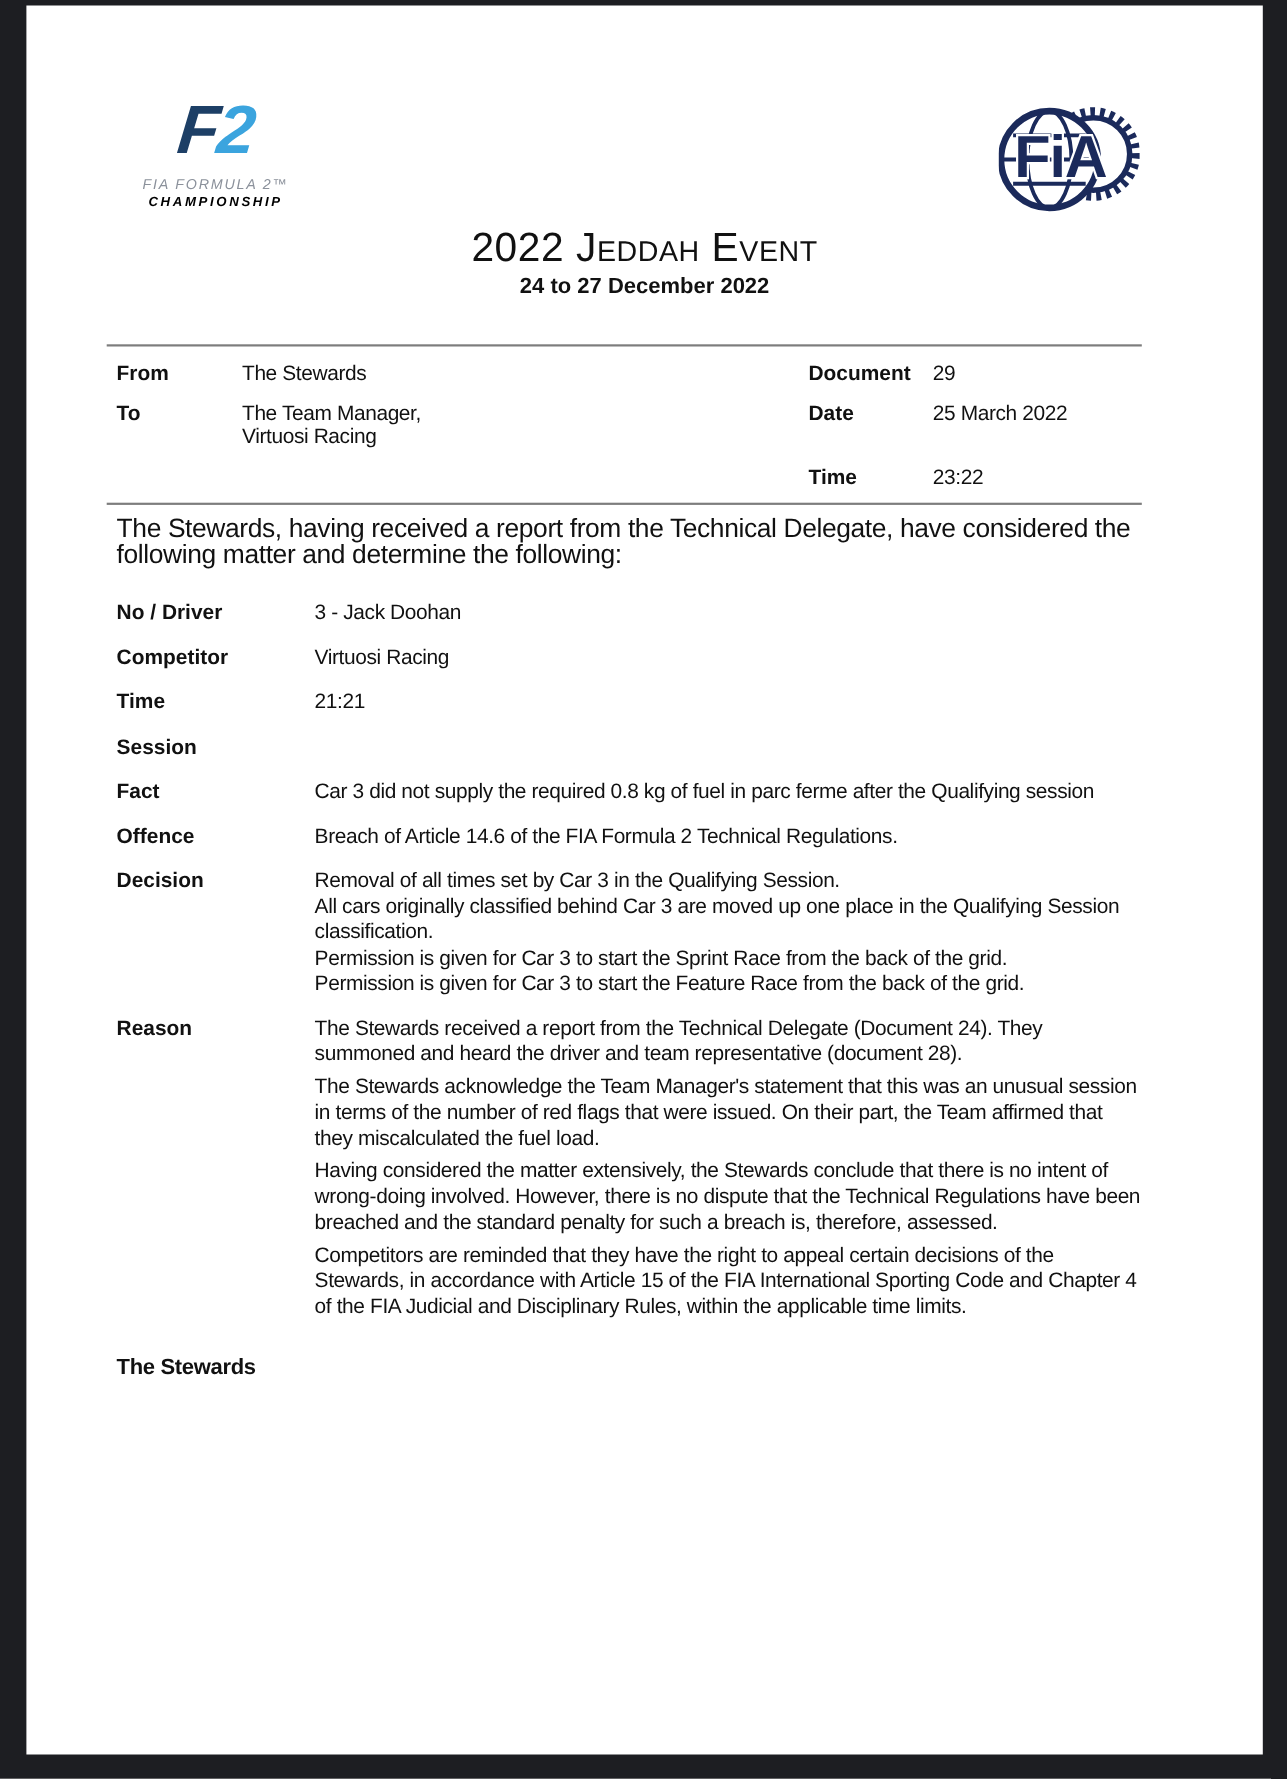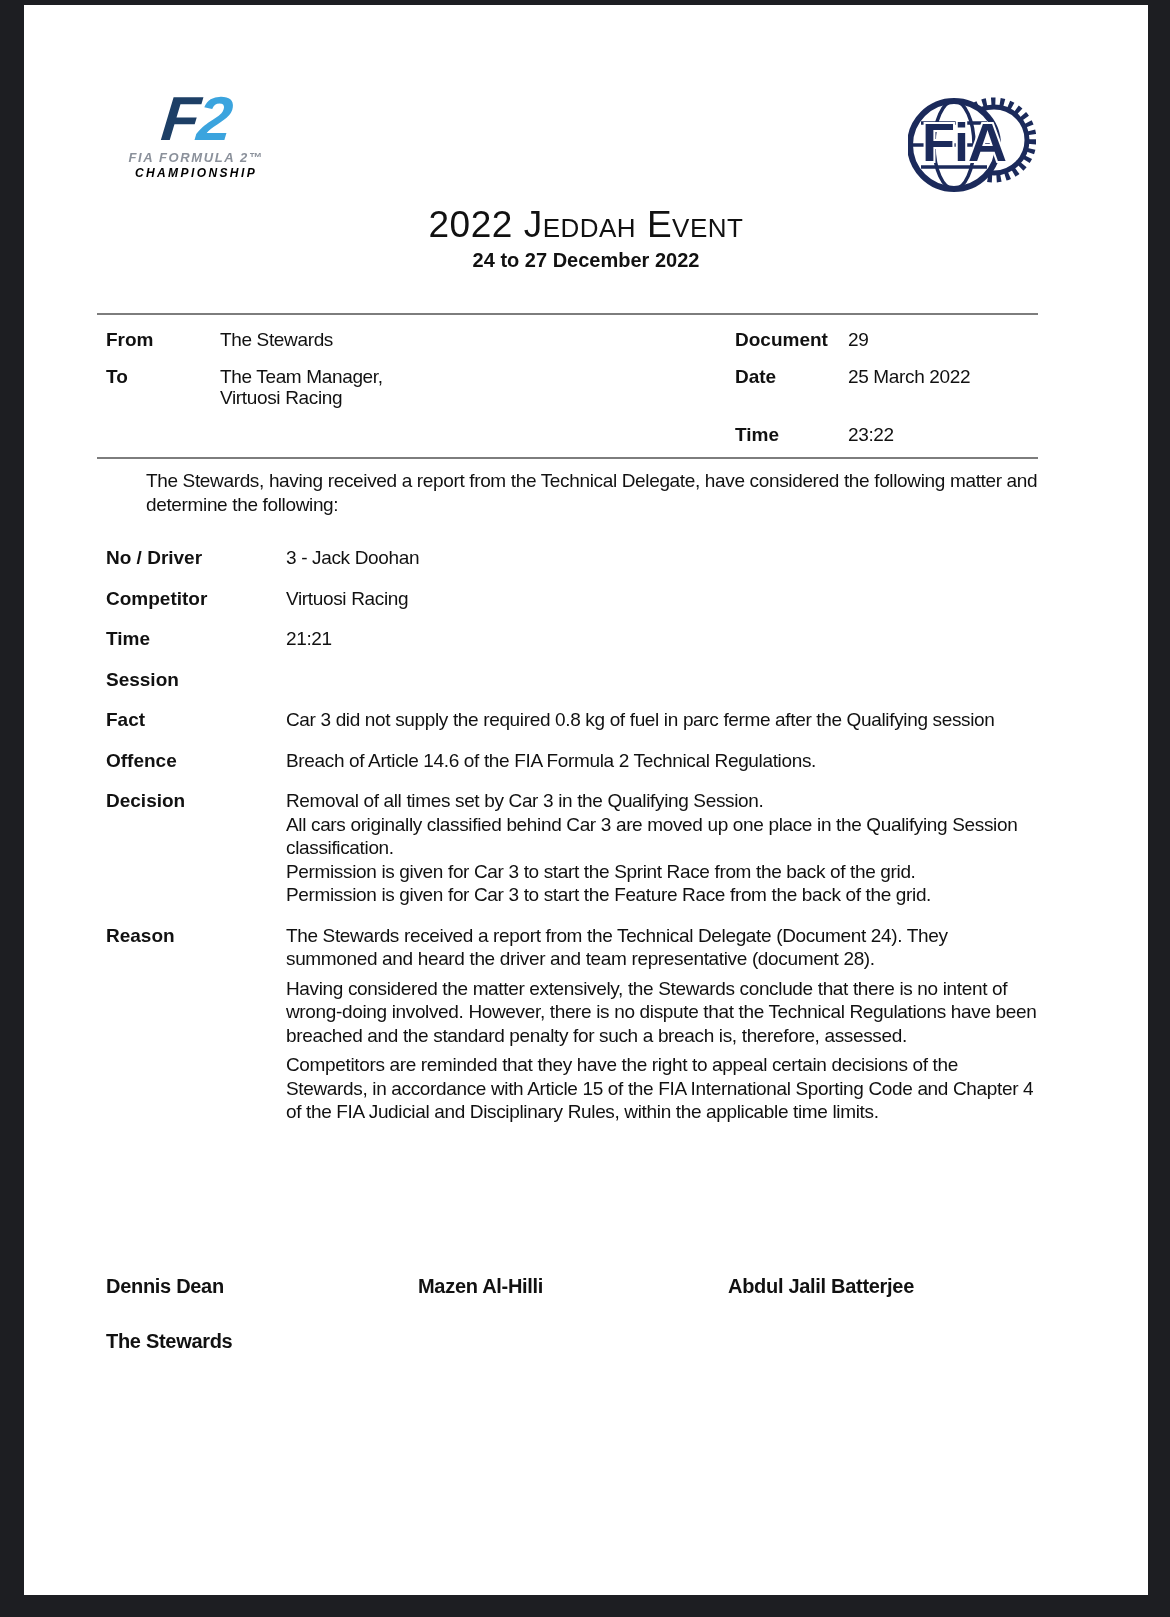--- a/index.html
+++ b/index.html
@@ -24,22 +24,22 @@
     width: 196px; text-align: center;
   }
   .f2-mark {
     font-size: 62px; font-weight: bold; font-style: italic;
     line-height: 0.98; transform: skewX(-6deg);
     letter-spacing: -2px;
   }
   .f2-letter-f { color: #1d3f66; }
   .f2-letter-two { color: #3ba4de; }
   .f2-word1 {
-    margin-top: 0;
-    font-size: 13px; font-weight: bold; font-style: italic;
+    margin-top: 10px;
+    font-size: 13px; font-weight: normal; font-style: italic;
     color: #8b919b; letter-spacing: 1.6px; white-space: nowrap;
   }
   .f2-word2 {
     margin-top: 1px;
     font-size: 12px; font-style: italic; font-weight: bold;
     color: #000000; letter-spacing: 2.4px; white-space: nowrap;
   }
   .logo-fia { position: absolute; right: 112px; top: 86px; }
   
   .doc-title {
@@ -68,21 +68,21 @@
     display: grid;
     grid-template-columns: 114px 515px 113px 1fr;
     row-gap: 16px;
     align-items: start;
     font-size: 19px; line-height: 21px;
   }
   .meta-label { font-weight: bold; }
   .meta-value { letter-spacing: -0.35px; }
   .intro {
     margin-top: 10px;
-    font-size: 19px; line-height: 23.5px; letter-spacing: -0.35px; margin-left: 40px;
+    font-size: 24px; line-height: 23.5px; letter-spacing: -0.35px;
   }
   .rows { margin-top: 30px; }
   .field-row {
     display: grid;
     grid-template-columns: 132px 1fr;
     margin-bottom: 17px;
     align-items: start;
     gap: 48px;
   }
   .field-label { font-weight: bold; font-size: 19px; line-height: 23.5px; }
@@ -194,27 +194,23 @@
           <div>Removal of all times set by Car 3 in the Qualifying Session.</div>
           <div>All cars originally classified behind Car 3 are moved up one place in the Qualifying Session classification.</div>
           <div>Permission is given for Car 3 to start the Sprint Race from the back of the grid.</div>
           <div>Permission is given for Car 3 to start the Feature Race from the back of the grid.</div>
         </div>
       </div>
       <div class="field-row">
         <div class="field-label">Reason</div>
         <div class="field-value">
           <p class="reason-paragraph">The Stewards received a report from the Technical Delegate (Document 24). They summoned and heard the driver and team representative (document 28).</p>
+          <p class="reason-paragraph">The Stewards acknowledge the Team Manager's statement that this was an unusual session in terms of the number of red flags that were issued. On their part, the Team affirmed that they miscalculated the fuel load.</p>
           <p class="reason-paragraph">Having considered the matter extensively, the Stewards conclude that there is no intent of wrong-doing involved. However, there is no dispute that the Technical Regulations have been breached and the standard penalty for such a breach is, therefore, assessed.</p>
           <p class="reason-paragraph">Competitors are reminded that they have the right to appeal certain decisions of the Stewards, in accordance with Article 15 of the FIA International Sporting Code and Chapter 4 of the FIA Judicial and Disciplinary Rules, within the applicable time limits.</p>
         </div>
       </div>
     </div>
   </div>
 
-  <div class="sig-row">
-    <div class="sig-name">Dennis Dean</div>
-    <div class="sig-name">Mazen Al-Hilli</div>
-    <div class="sig-name">Abdul Jalil Batterjee</div>
-  </div>
   <div class="sig-role">The Stewards</div>
 
 </div>
 
 </body></html>

